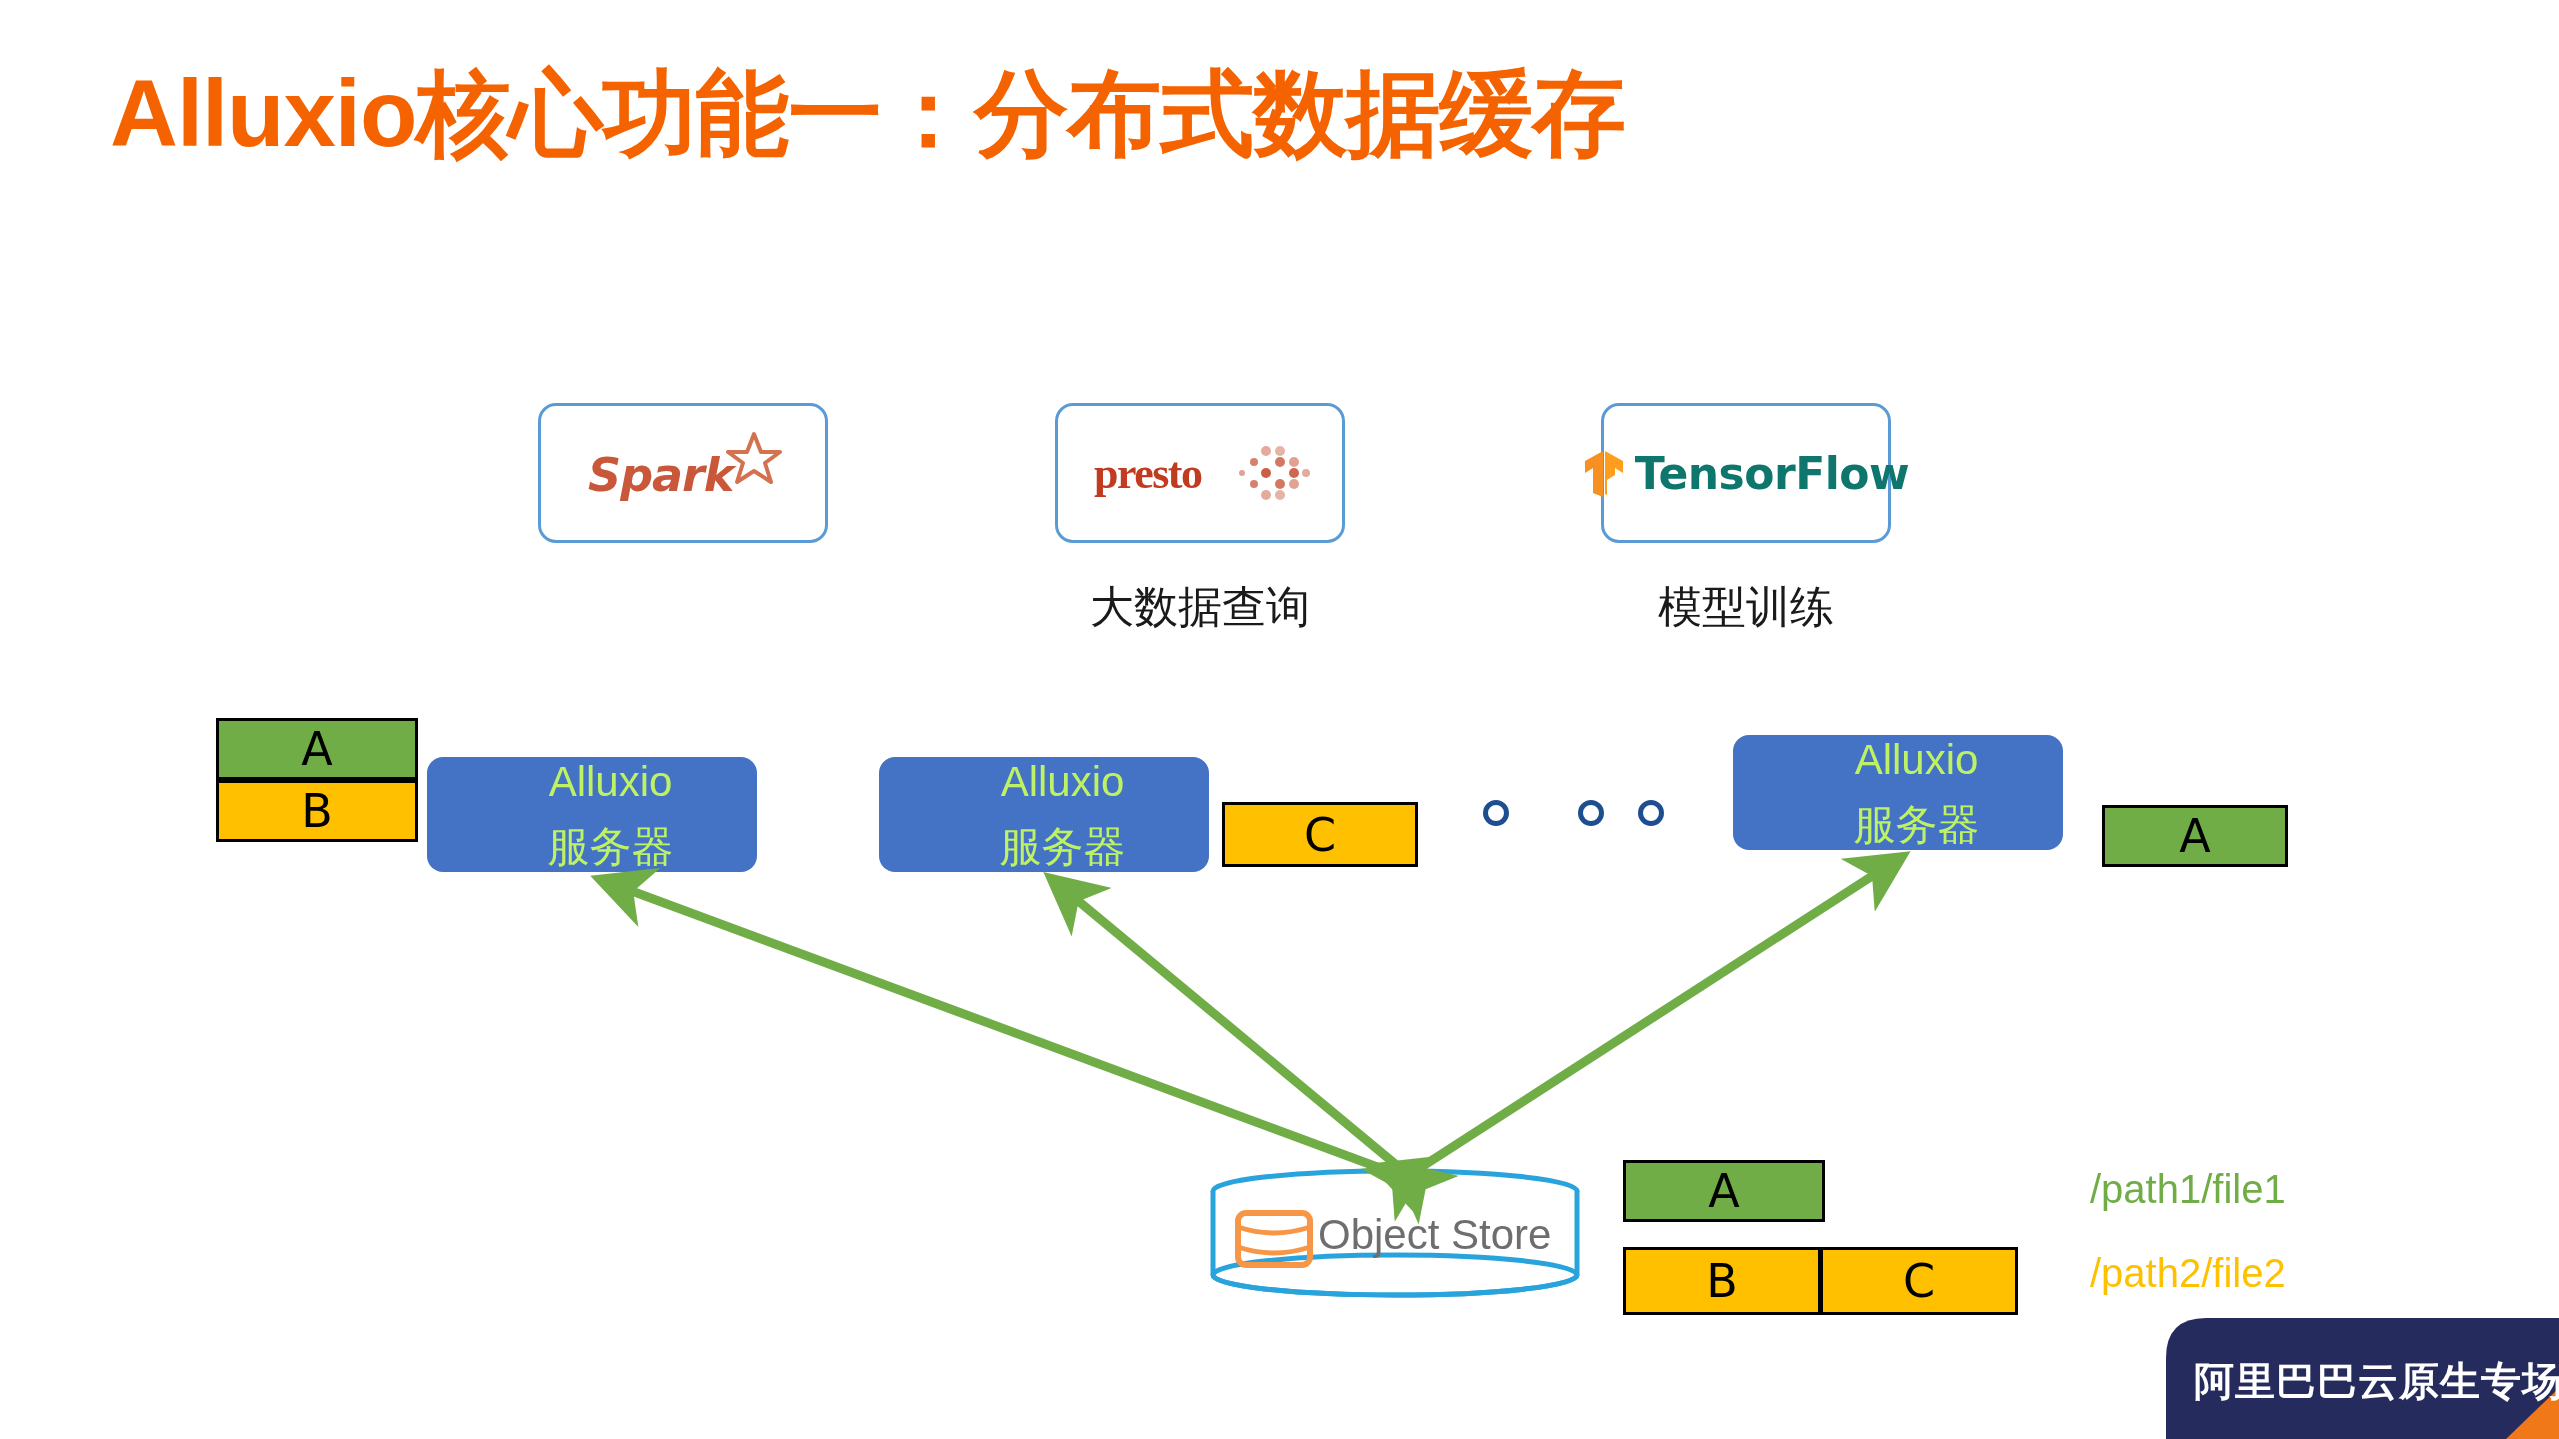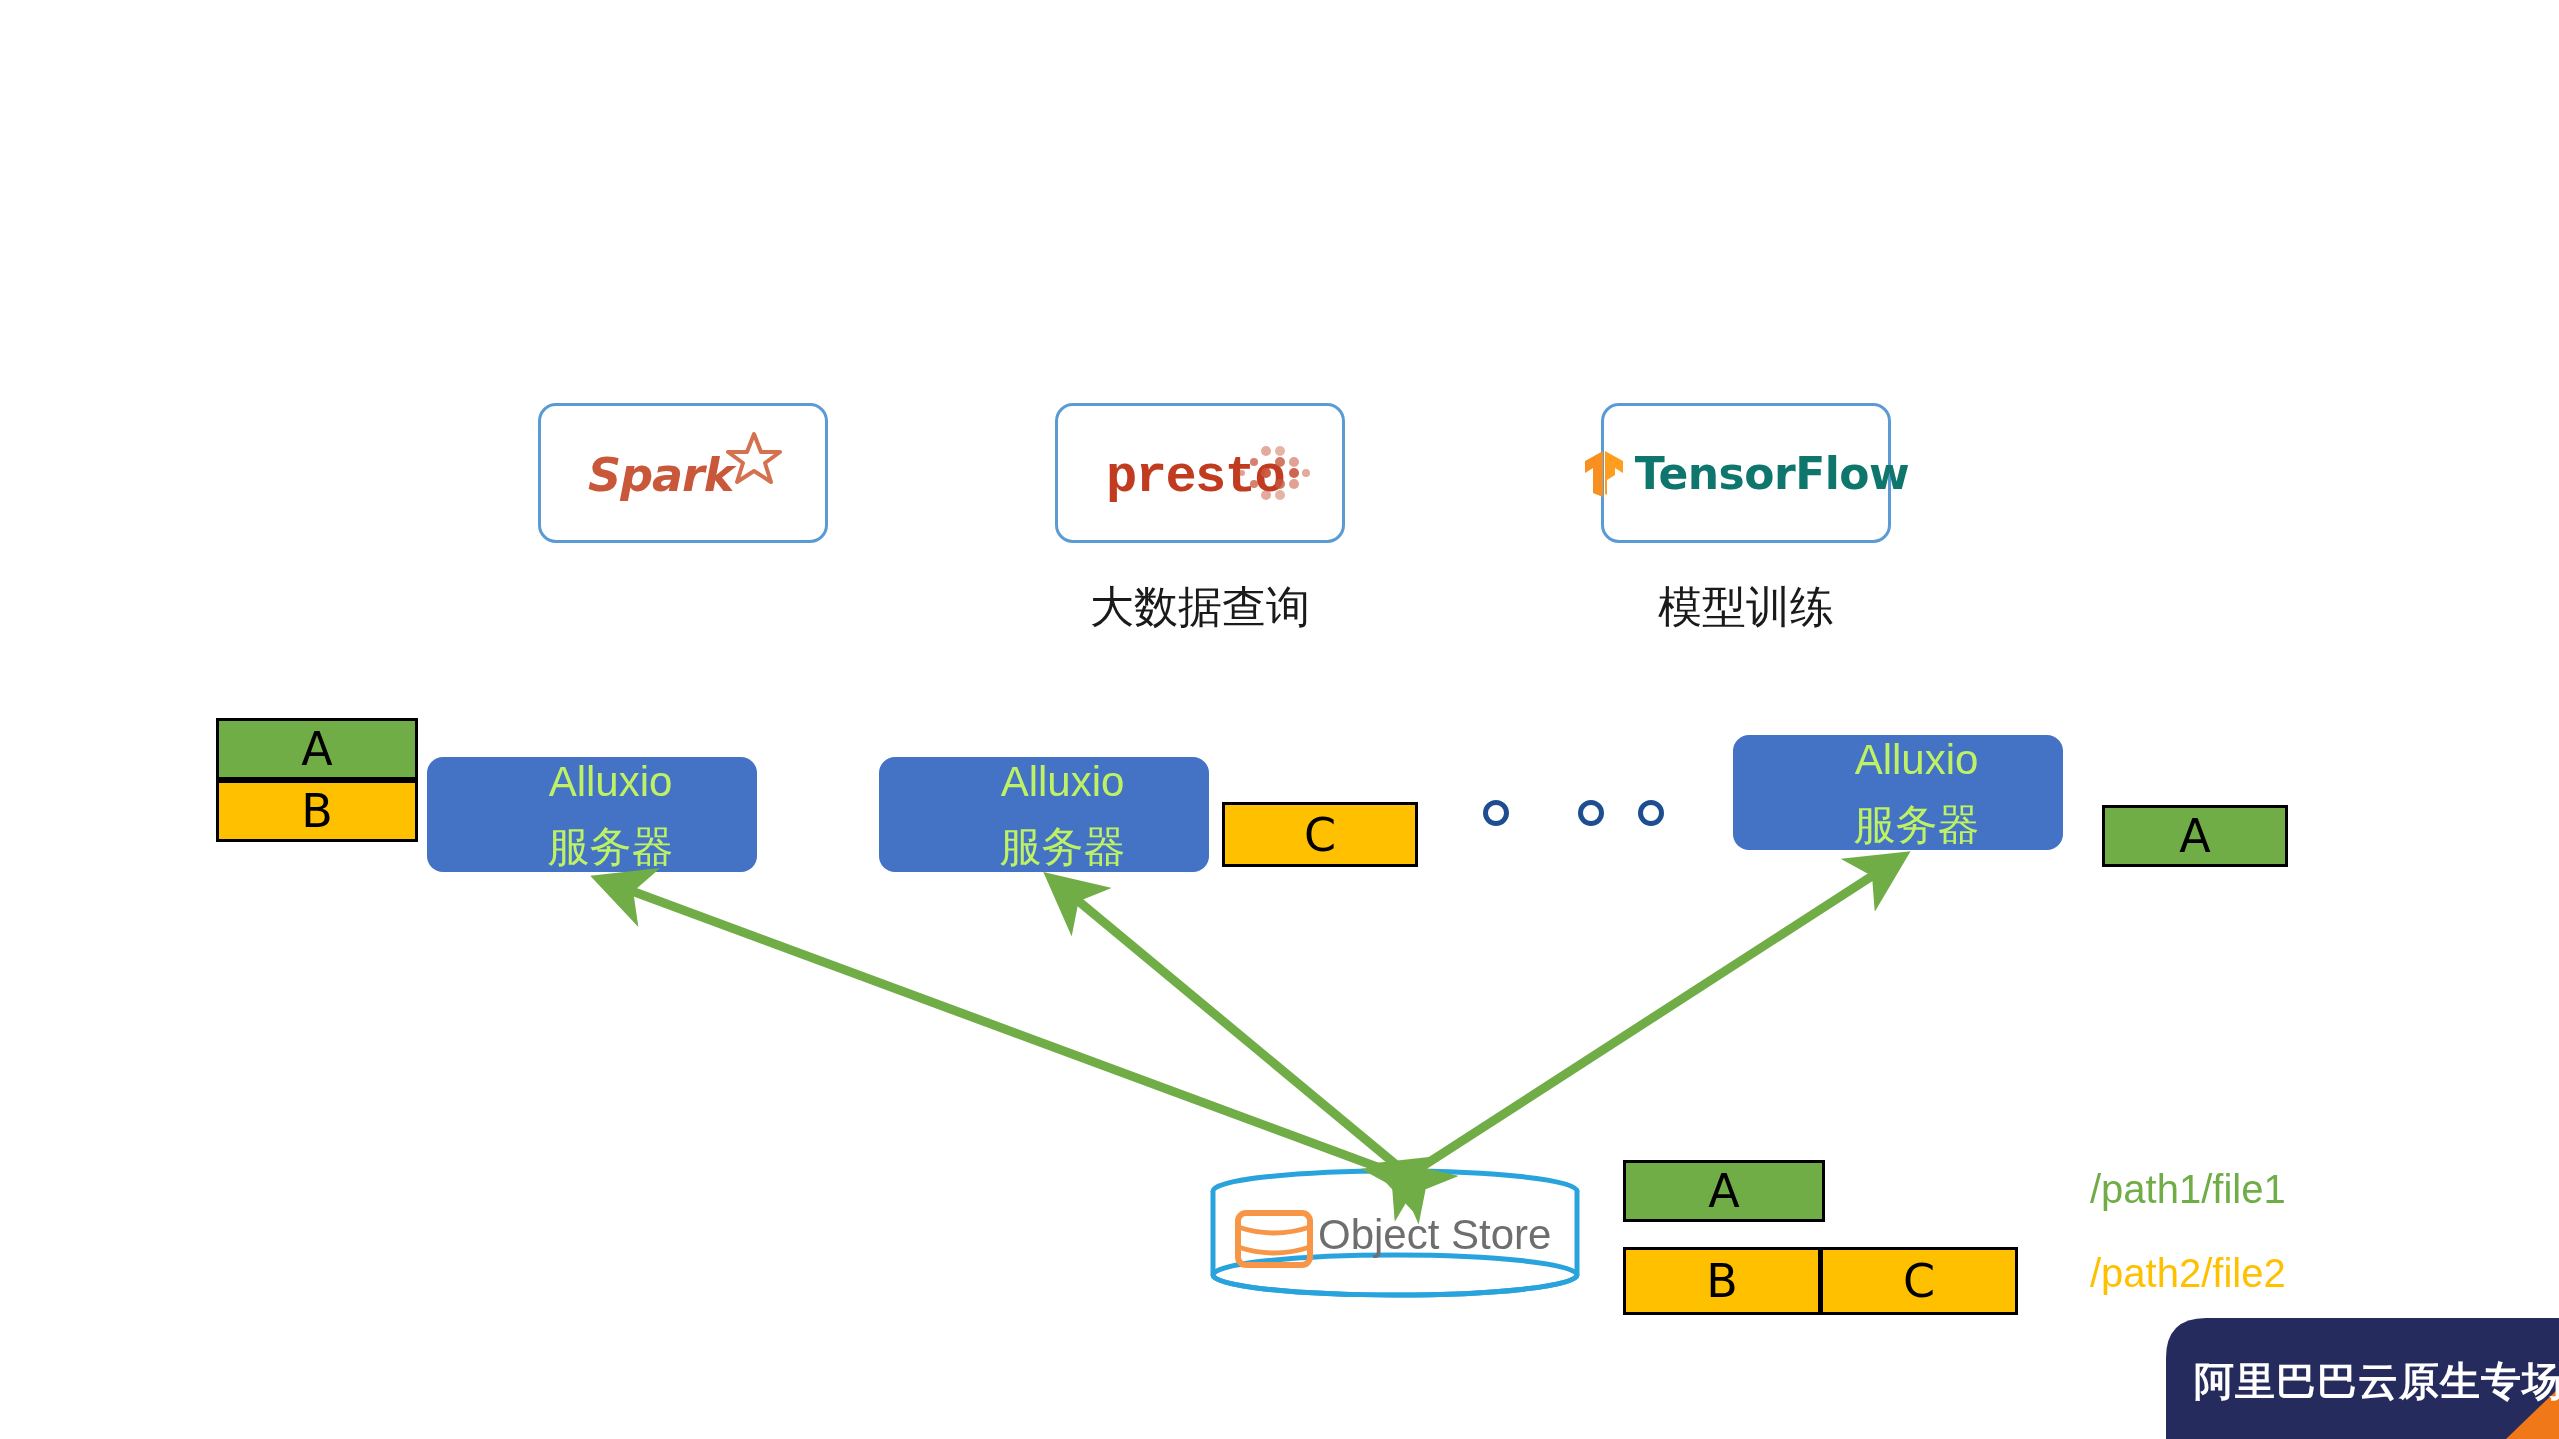--- a/index.html
+++ b/index.html
@@ -60,23 +60,23 @@
     font-style: italic;
     font-weight: bold;
     color: #C9583A;
     letter-spacing: -1px;
   }
   .spark-star { position: absolute; right: -6px; top: -4px; }
 
   
   .presto-wrap { position: relative; width: 220px; height: 70px; }
   .presto-text {
-    position: absolute; left: 16px; top: 10px;
-    font-family: Liberation Mono, monospace;
-    font-size: 52px;
+    position: absolute; left: 4px; top: 10px;
+    font-family: Liberation Serif, serif;
+    font-size: 44px;
     font-weight: 600;
     color: #C03B20;
     letter-spacing: -1.5px;
   }
   .presto-dots { position: absolute; right: -4px; top: 2px; }
 
   
   .tf-wrap { position: relative; display: flex; align-items: center; gap: 10px; }
   .tf-text {
     font-family: "DejaVu Sans", sans-serif;
@@ -186,20 +186,21 @@
     letter-spacing: 1px;
     white-space: nowrap;
     z-index: 2;
   }
 </style>
 </head>
 <body>
 
 <div id="slide">
 
+  <div id="slide-title">Alluxio核心功能一：分布式数据缓存</div>
 
   <div class="engine-card" style="left:521px; top:403px;margin-left:17px;">
     <div class="spark-wrap">
       <div class="spark-text">Spark</div>
       <svg class="spark-star" width="60" height="58" viewBox="0 0 60 58">
         <polygon points="30,4 37,22 56,22 41,33 47,52 30,41 13,52 19,33 4,22 23,22" fill="none" stroke="#D4714F" stroke-width="4" stroke-linejoin="round"></polygon>
       </svg>
     </div>
   </div>
 

